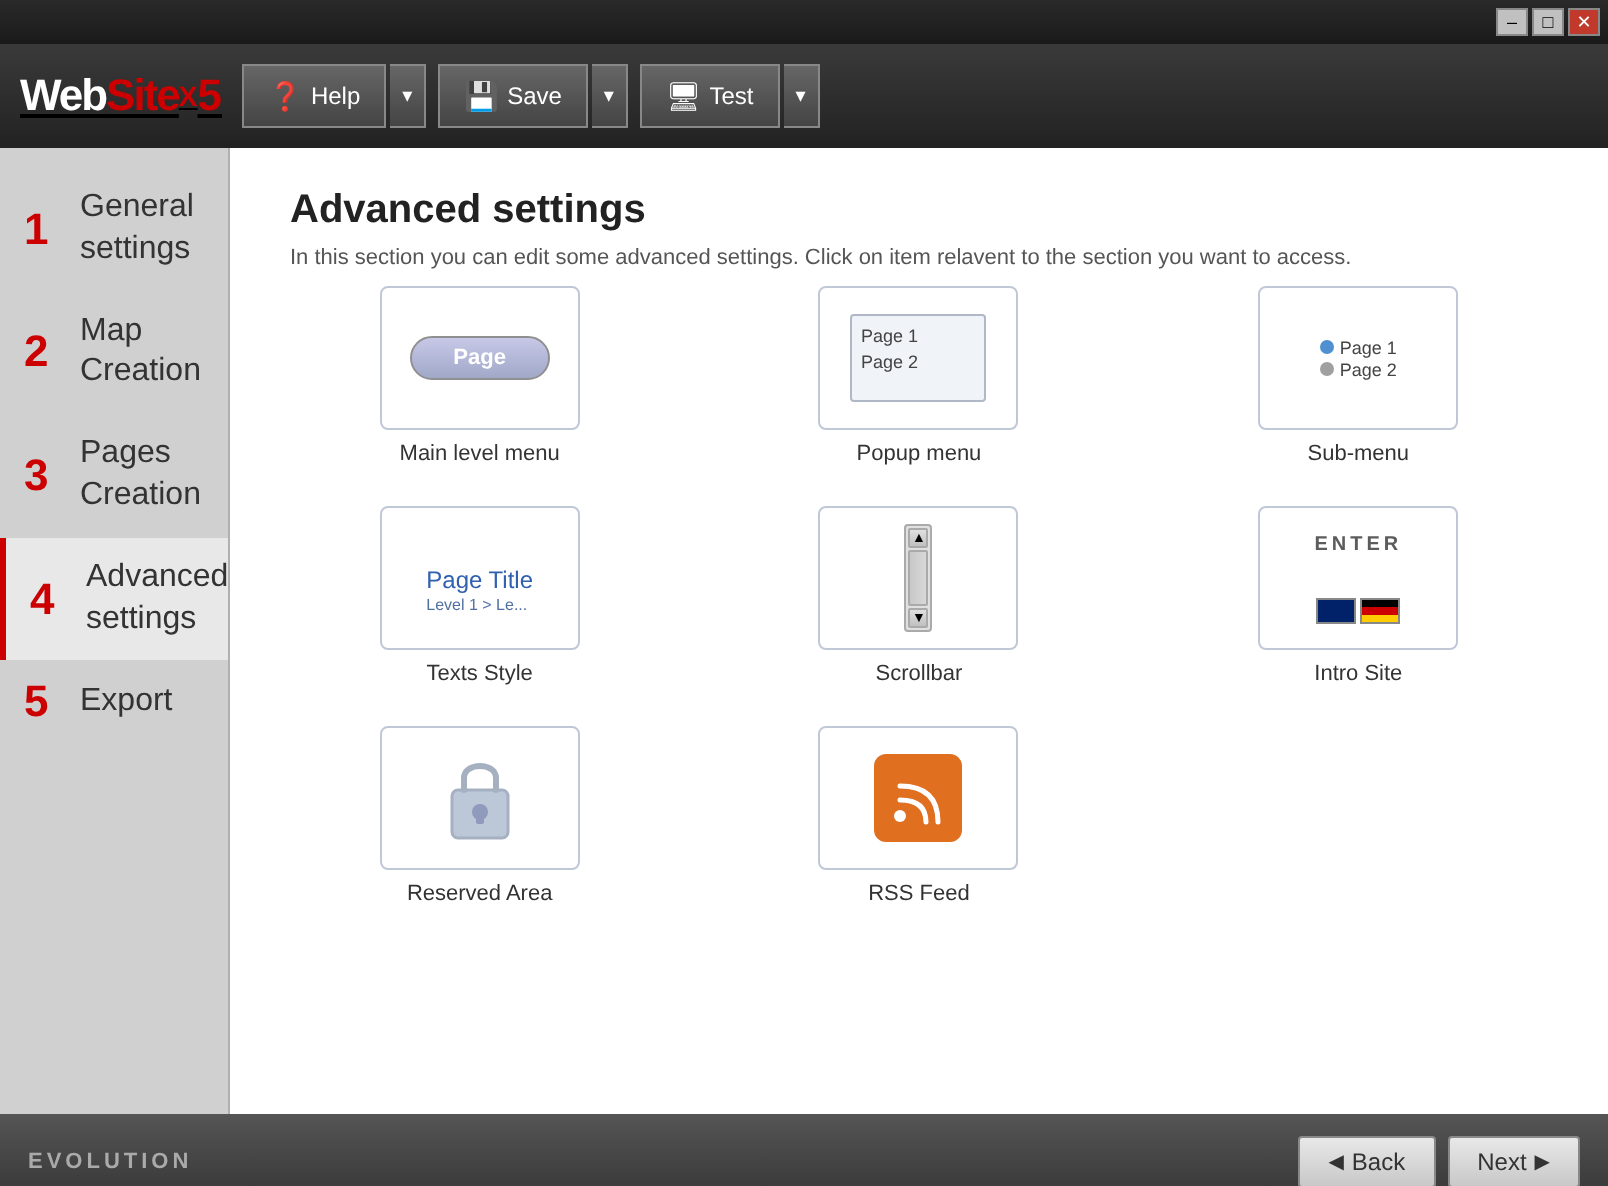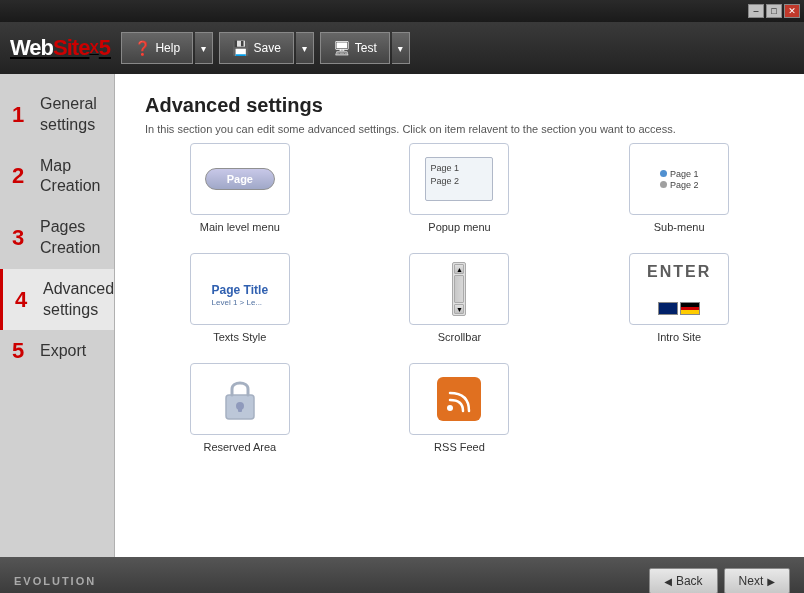--- a/index.html
+++ b/index.html
@@ -243,21 +243,21 @@
     }
     .dot-blue { width: 7px; height: 7px; border-radius: 50%; background: #5090d0; }
     .dot-gray { width: 7px; height: 7px; border-radius: 50%; background: #a0a0a0; }
 
     .icon-textstyle {
       padding: 6px 8px;
       text-align: left;
     }
     .ts-title {
       font-size: 12px;
-      font-weight: bold;
+      font-weight: normal;
       color: #3060b0;
       margin-bottom: 1px;
       margin-top: 12px;
     }
     .ts-sub {
       font-size: 8px;
       color: #5070a0;
     }
 
     .icon-scrollbar {
@@ -295,21 +295,21 @@
       background: linear-gradient(to right, #c8c8c8, #d8d8d8);
       border: 1px solid #aaa;
       border-radius: 1px;
     }
 
     .icon-intro {
       padding: 6px;
       text-align: center;
     }
     .intro-enter {
-      font-size: 16px;
+      font-size: 10px;
       font-weight: bold;
       color: #5c5c5c;
       letter-spacing: 2px;
       text-transform: uppercase;
       font-variant: small-caps;
       margin-bottom: 21px;
     }
     .intro-flags {
       display: flex;
       gap: 2px;

